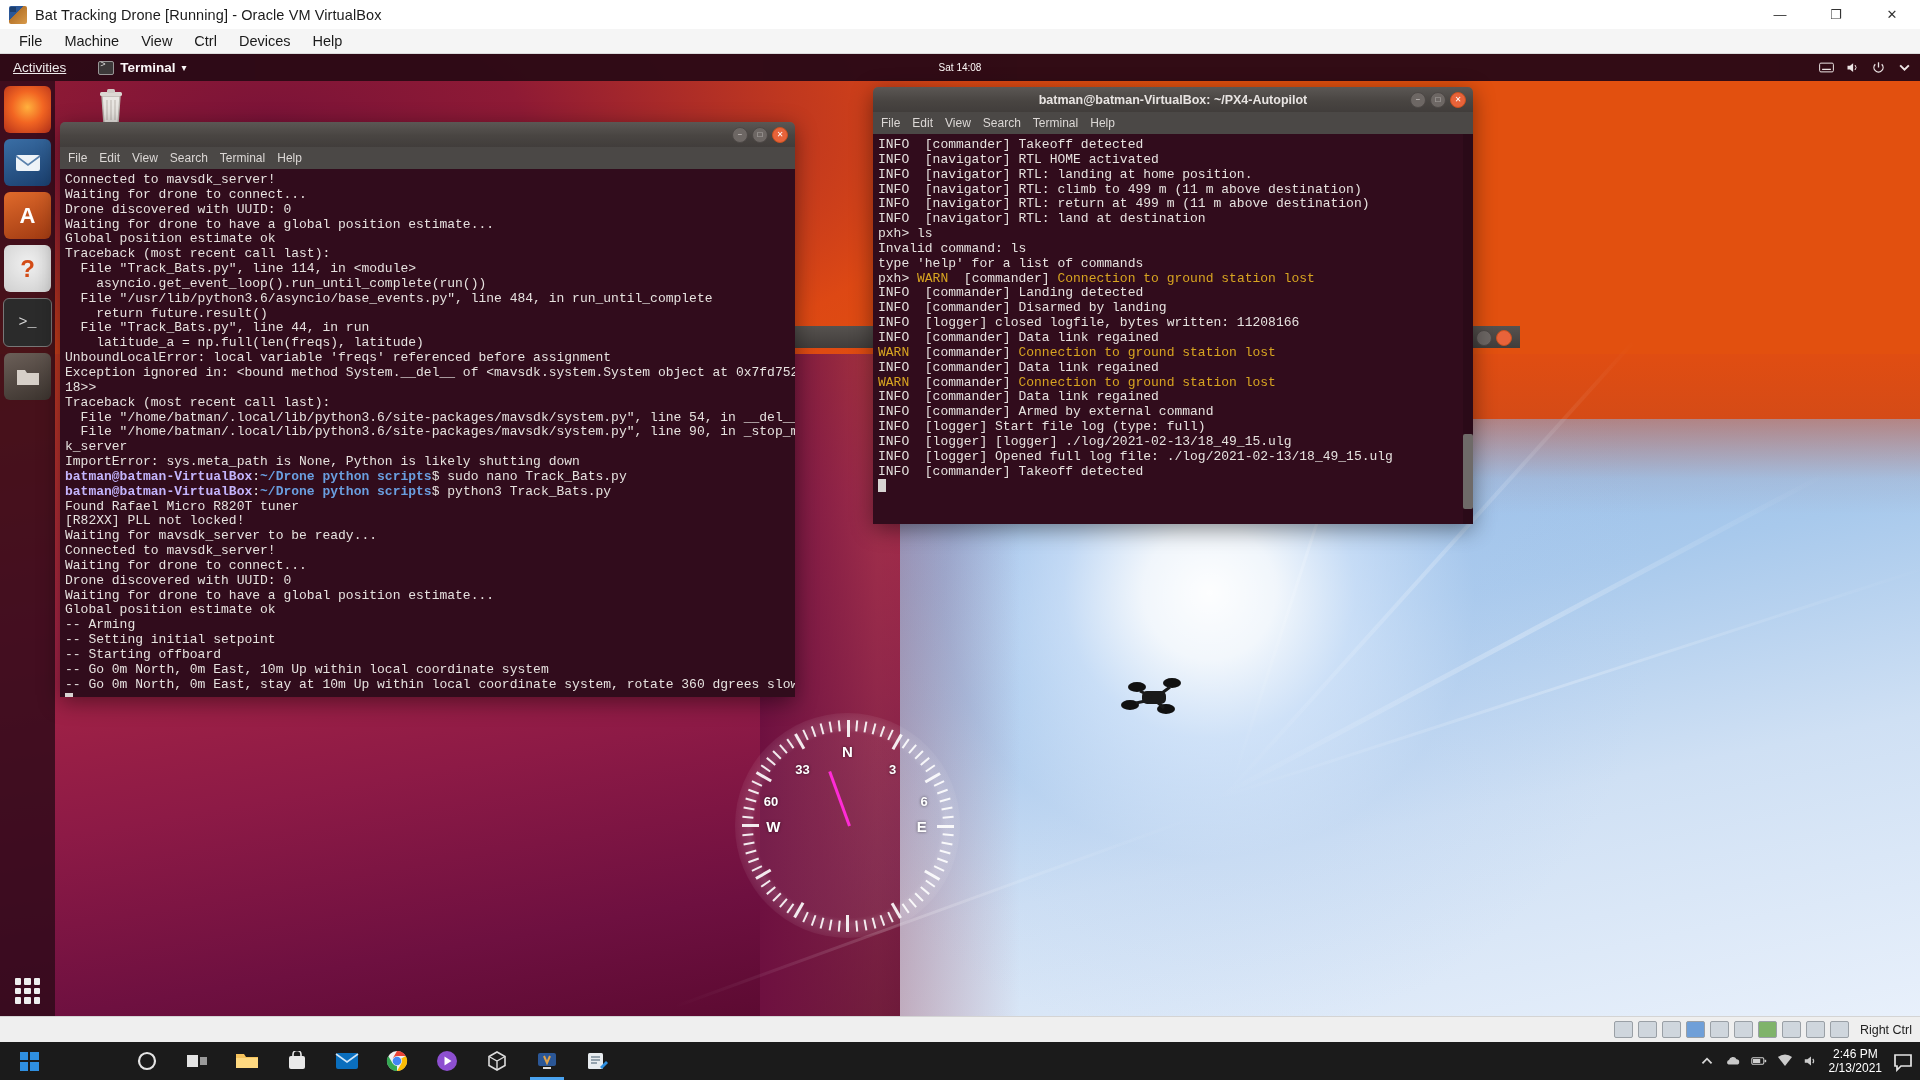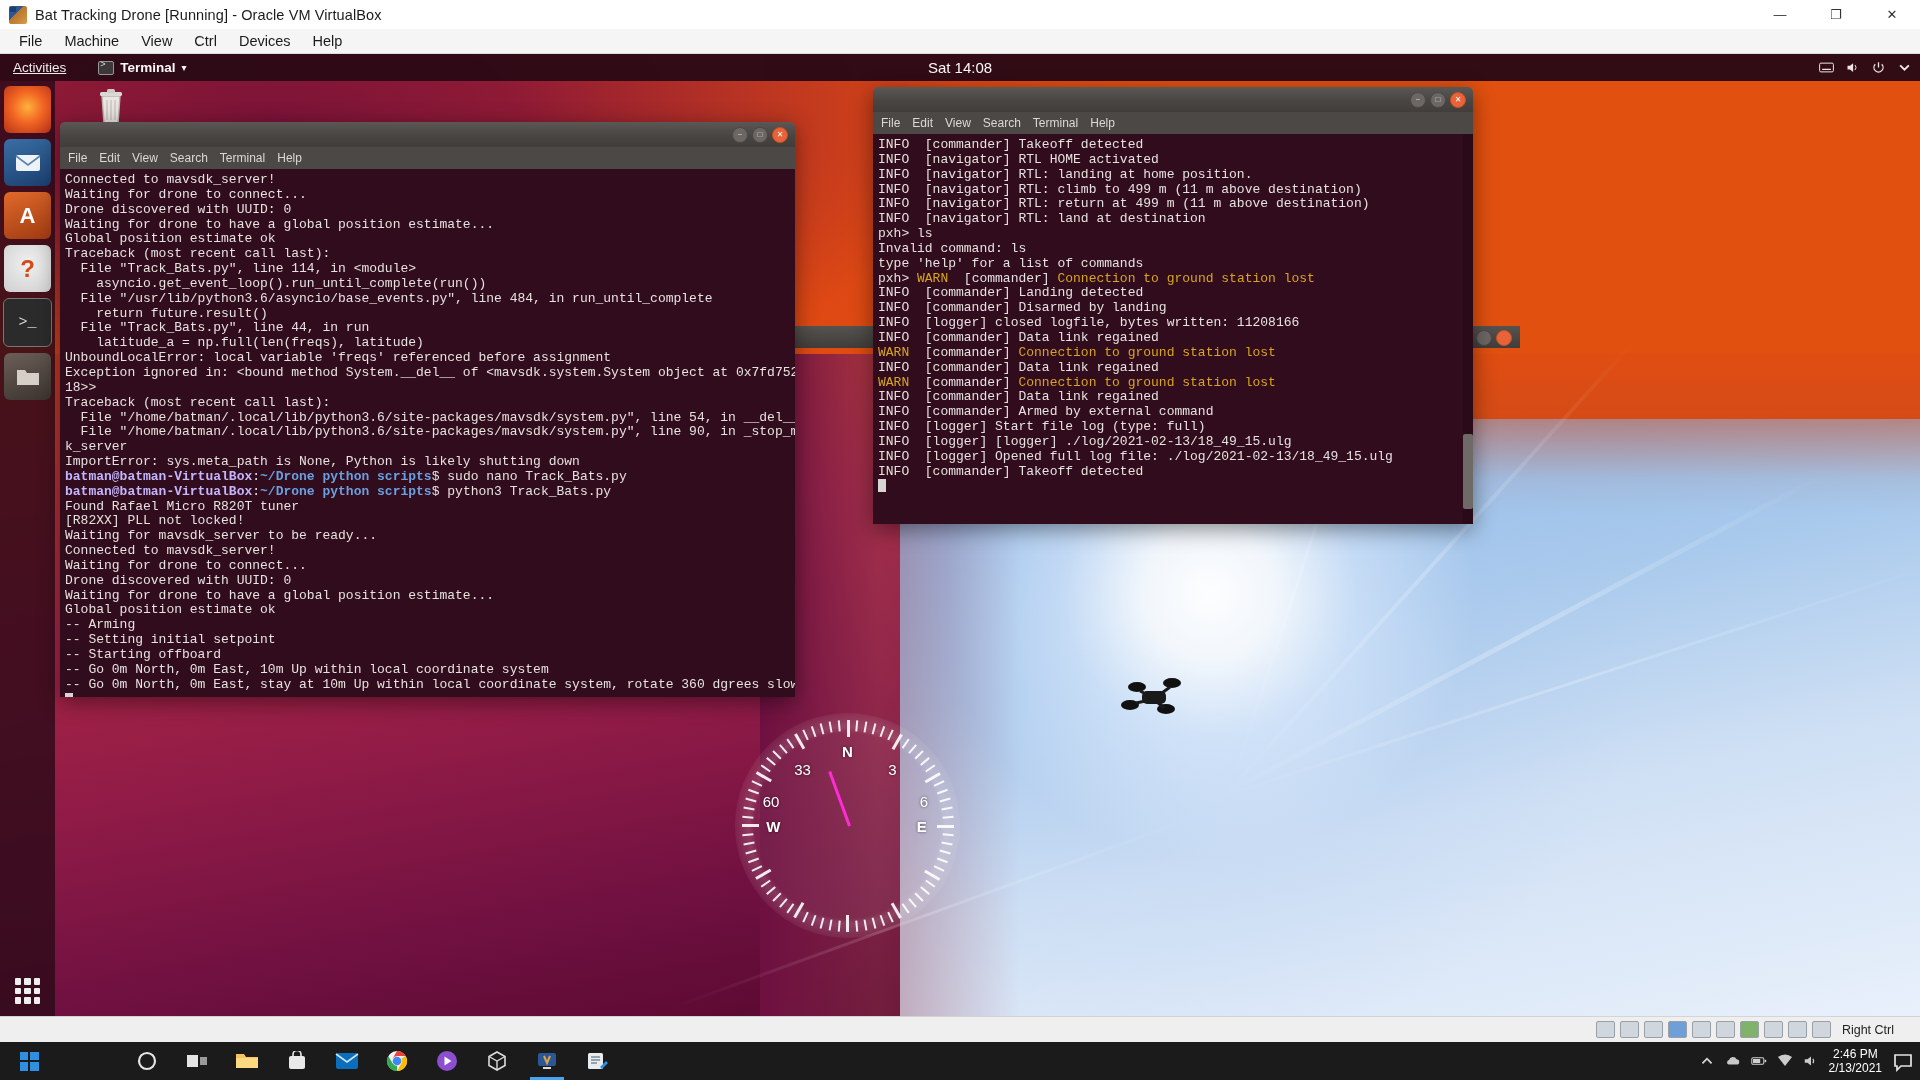--- a/index.html
+++ b/index.html
@@ -56,21 +56,21 @@
   .sunray{position:absolute;background:linear-gradient(90deg,rgba(255,255,255,0.0),rgba(255,255,255,0.55),rgba(255,255,255,0.0));
     transform-origin:0 50%;pointer-events:none;}
 
   
   #ubuntu-panel{position:absolute;left:0;top:0;width:1920px;height:27px;background:#2c0a16;
     display:flex;align-items:center;color:#fff;font-size:13.5px;opacity:.97;}
   #activities{margin-left:13px;font-size:13.5px;color:#f2f2f2;text-decoration:underline;}
   #panel-app{margin-left:32px;display:flex;align-items:center;gap:6px;}
   .term-mini{width:14px;height:12px;background:#3a3a3a;border:1px solid #9a9a9a;border-radius:2px;position:relative;}
   .term-mini:before{content:">";position:absolute;left:1px;top:-2px;font-size:9px;color:#ddd;font-family:"Liberation Mono",monospace;}
-  #panel-clock{position:absolute;left:50%;transform:translateX(-50%);font-size:15px;color:#fff;}
+  #panel-clock{position:absolute;left:50%;transform:translateX(-50%);font-size:10px;color:#fff;}
   #panel-right{position:absolute;right:8px;display:flex;align-items:center;gap:11px;}
   .tray-ic{width:15px;height:13px;opacity:.92;}
 
   
   #launcher{position:absolute;left:0;top:27px;width:55px;height:935px;background:rgba(45,10,25,0.82);}
   .launcher-item{width:47px;height:47px;margin:5px auto 6px auto;border-radius:6px;display:flex;align-items:center;justify-content:center;position:relative;}
   #launcher-bottom{position:absolute;left:0;bottom:12px;width:55px;display:flex;justify-content:center;}
   .grid9{width:26px;height:26px;display:grid;grid-template-columns:repeat(3,1fr);grid-template-rows:repeat(3,1fr);gap:3px;}
   .grid9 i{background:#efefef;border-radius:1px;display:block;}
 
@@ -103,29 +103,29 @@
   #qgc{position:absolute;left:735px;top:272px;width:785px;height:690px;overflow:hidden;}
   #qgc-titlebar{height:22px;background:linear-gradient(180deg,#56524f,#413d3b);position:relative;}
   #qgc-body{position:absolute;left:0;top:22px;right:0;bottom:0;overflow:hidden;}
   
   #compass{position:absolute;left:0px;top:365px;width:225px;height:225px;border-radius:50%;
     background:radial-gradient(circle at 50% 50%, rgba(255,255,255,0.06) 58%, rgba(255,255,255,0.16) 62%, rgba(255,255,255,0.02) 74%);}
   .ctick{position:absolute;left:50%;top:50%;transform-origin:0 0;}
   .ctick i{display:block;width:2px;height:11px;background:#fff;opacity:.9;}
   .ctick.maj i{height:17px;width:3px;}
   .clabel{position:absolute;color:#fff;font-size:15px;font-weight:bold;transform:translate(-50%,-50%);text-shadow:0 0 3px rgba(0,0,0,.6);}
-  .clabel.sm{font-size:15px;font-weight:normal;}
+  .clabel.sm{font-size:13px;font-weight:bold;}
   #needle{position:absolute;left:50%;top:50%;width:3px;height:58px;background:#ff2bd6;transform-origin:50% 0;transform:rotate(160deg);}
 
   
   #drone{position:absolute;left:1120px;top:615px;width:70px;height:60px;}
 
   
   #vbox-status{position:absolute;left:0;top:1016px;width:1920px;height:26px;background:#efefef;
-    border-top:1px solid #d4d4d4;display:flex;align-items:center;justify-content:flex-end;padding-right:26px;box-sizing:border-box;gap:5px;}
+    border-top:1px solid #d4d4d4;display:flex;align-items:center;justify-content:flex-end;padding-right:8px;box-sizing:border-box;gap:5px;}
   .sbic{width:17px;height:15px;border:1px solid #9aa0a6;border-radius:2px;background:#cfd6dd;}
   .sbic.on{background:#7fb36a;}
   .sbic.blue{background:#6f9fd8;}
   #rightctrl{font-size:12.5px;color:#222;margin-left:6px;}
 
   
   #taskbar{position:absolute;left:0;top:1042px;width:1920px;height:38px;background:#1b1b1b;display:flex;align-items:center;}
   #startbtn{width:58px;height:38px;display:flex;align-items:center;justify-content:center;}
   .winlogo{width:19px;height:19px;display:grid;grid-template-columns:1fr 1fr;grid-template-rows:1fr 1fr;gap:2px;}
   .winlogo i{background:#2f8fe0;display:block;}
@@ -513,20 +513,21 @@
         <span class="term-menu">View</span>
         <span class="term-menu">Search</span>
         <span class="term-menu">Terminal</span>
         <span class="term-menu">Help</span>
       </div>
       <div class="term-body" id="term-left-body" style="height:528px;"><div class="ln">Connected to mavsdk_server!</div><div class="ln">Waiting for drone to connect...</div><div class="ln">Drone discovered with UUID: 0</div><div class="ln">Waiting for drone to have a global position estimate...</div><div class="ln">Global position estimate ok</div><div class="ln">Traceback (most recent call last):</div><div class="ln">  File "Track_Bats.py", line 114, in &lt;module&gt;</div><div class="ln">    asyncio.get_event_loop().run_until_complete(run())</div><div class="ln">  File "/usr/lib/python3.6/asyncio/base_events.py", line 484, in run_until_complete</div><div class="ln">    return future.result()</div><div class="ln">  File "Track_Bats.py", line 44, in run</div><div class="ln">    latitude_a = np.full(len(freqs), latitude)</div><div class="ln">UnboundLocalError: local variable 'freqs' referenced before assignment</div><div class="ln">Exception ignored in: &lt;bound method System.__del__ of &lt;mavsdk.system.System object at 0x7fd75266ac</div><div class="ln">18&gt;&gt;</div><div class="ln">Traceback (most recent call last):</div><div class="ln">  File "/home/batman/.local/lib/python3.6/site-packages/mavsdk/system.py", line 54, in __del__</div><div class="ln">  File "/home/batman/.local/lib/python3.6/site-packages/mavsdk/system.py", line 90, in _stop_mavsd</div><div class="ln">k_server</div><div class="ln">ImportError: sys.meta_path is None, Python is likely shutting down</div><div class="ln"><span class="g">batman@batman-VirtualBox</span><span>:</span><span class="b">~/Drone python scripts</span><span>$ sudo nano Track_Bats.py</span></div><div class="ln"><span class="g">batman@batman-VirtualBox</span><span>:</span><span class="b">~/Drone python scripts</span><span>$ python3 Track_Bats.py</span></div><div class="ln">Found Rafael Micro R820T tuner</div><div class="ln">[R82XX] PLL not locked!</div><div class="ln">Waiting for mavsdk_server to be ready...</div><div class="ln">Connected to mavsdk_server!</div><div class="ln">Waiting for drone to connect...</div><div class="ln">Drone discovered with UUID: 0</div><div class="ln">Waiting for drone to have a global position estimate...</div><div class="ln">Global position estimate ok</div><div class="ln">-- Arming</div><div class="ln">-- Setting initial setpoint</div><div class="ln">-- Starting offboard</div><div class="ln">-- Go 0m North, 0m East, 10m Up within local coordinate system</div><div class="ln">-- Go 0m North, 0m East, stay at 10m Up within local coordinate system, rotate 360 dgrees slowly</div><div class="ln"><span class="cursor"></span></div></div>
     </div>
 
     <div class="term-win" id="term-right" style="left:873px;top:33px;width:600px;height:437px;">
       <div class="term-titlebar">
+        <div class="term-title">batman@batman-VirtualBox: ~/PX4-Autopilot</div>
         <div class="tbtns" style="right:7px;top:5px;">
           <div class="tbtn">−</div>
           <div class="tbtn">□</div>
           <div class="tbtn x">✕</div>
         </div>
       </div>
       <div class="term-menubar">
         <span class="term-menu">File</span>
         <span class="term-menu">Edit</span>
         <span class="term-menu">View</span>

